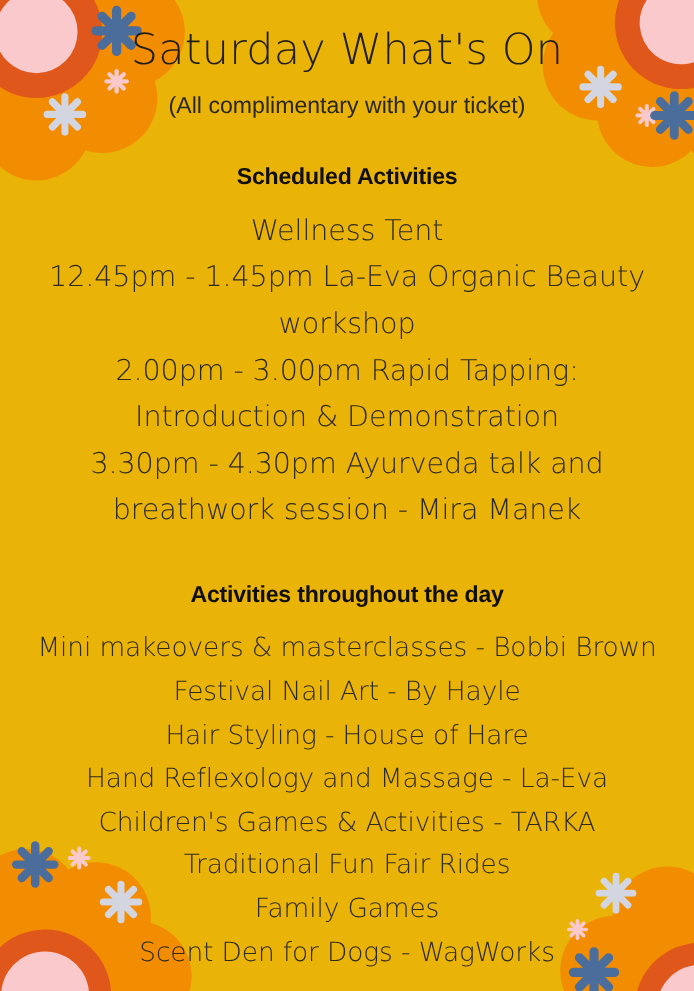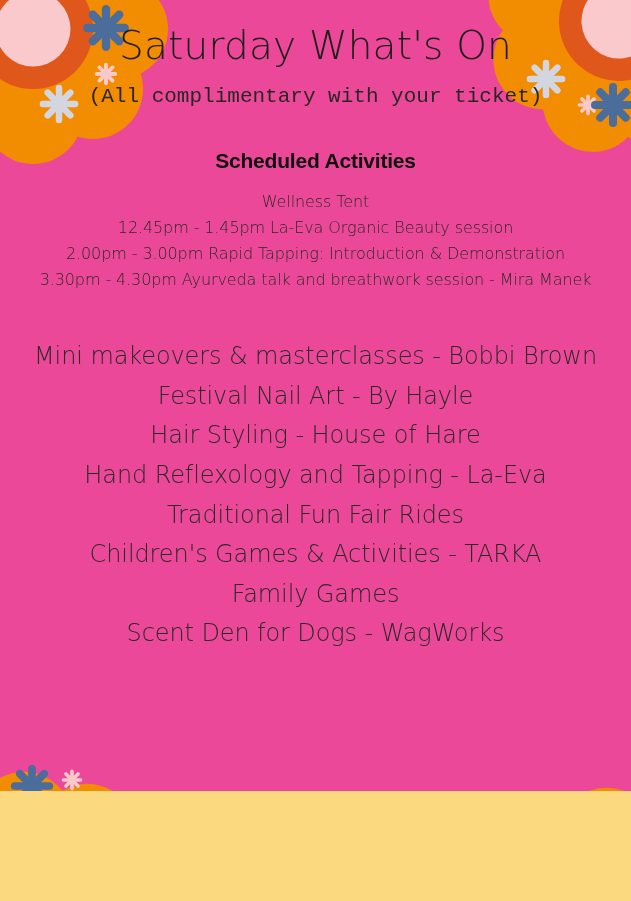--- a/index.html
+++ b/index.html
@@ -14,22 +14,22 @@
   body {
     background: #FAD97F;
     font-family: "Liberation Sans", sans-serif;
     position: relative;
   }
 
   
   #poster {
     position: relative;
     width: 631px;
-    height: 791px;
-    background: #ec4899;
+    height: 901px;
+    background: #eab308;
     overflow: hidden;
   }
 
   
   .decor-layer {
     position: absolute;
     inset: 0;
     pointer-events: none;
     z-index: 0;
   }
@@ -75,21 +75,21 @@
     font-family: "DejaVu Sans", sans-serif;
     font-weight: 300;
     font-size: 39px;
     line-height: 1.12;
     letter-spacing: 0.2px;
     color: #201E1B;
     padding-top: 24px;
   }
 
   .poster-subtitle {
-    font-family: Liberation Mono, monospace;
+    font-family: Liberation Sans, sans-serif;
     font-weight: 300;
     font-size: 21px;
     line-height: 1.2;
     color: #2A2723;
     padding-top: 16px;
   }
 
   .section { margin: 0 auto; }
 
   .section-scheduled { padding-top: 40px; }
@@ -102,21 +102,21 @@
     letter-spacing: -0.2px;
     color: #100F0D;
     margin-bottom: 16px;
   }
 
   .entry-list { list-style: none; }
 
   .entry {
     font-family: "DejaVu Sans", sans-serif;
     font-weight: 300;
-    font-size: 16px;
+    font-size: 26px;
     line-height: 1.63;
     color: #2D2A26;
     letter-spacing: -0.1px;
     padding: 0 8px;
   }
 
   .entry-allday {
     font-size: 24px;
     line-height: 1.65;
   }
@@ -345,34 +345,35 @@
   <div class="content">
 
     <h1 class="poster-title">Saturday What's On</h1>
 
     <p class="poster-subtitle">(All complimentary with your ticket)</p>
 
     <section class="section section-scheduled">
       <h2 class="section-heading">Scheduled Activities</h2>
       <ul class="entry-list">
         <li class="entry">Wellness Tent</li>
-        <li class="entry">12.45pm - 1.45pm La-Eva Organic Beauty session</li>
+        <li class="entry">12.45pm - 1.45pm La-Eva Organic Beauty workshop</li>
         <li class="entry">2.00pm - 3.00pm Rapid Tapping: Introduction &amp; Demonstration</li>
         <li class="entry">3.30pm - 4.30pm Ayurveda talk and breathwork session - Mira Manek</li>
       </ul>
     </section>
 
     <section class="section section-allday">
+      <h2 class="section-heading">Activities throughout the day</h2>
       <ul class="entry-list">
         <li class="entry entry-allday">Mini makeovers &amp; masterclasses - Bobbi Brown</li>
         <li class="entry entry-allday">Festival Nail Art - By Hayle</li>
         <li class="entry entry-allday">Hair Styling - House of Hare</li>
-        <li class="entry entry-allday">Hand Reflexology and Tapping - La-Eva</li>
+        <li class="entry entry-allday">Hand Reflexology and Massage - La-Eva</li>
+        <li class="entry entry-allday">Children's Games &amp; Activities - TARKA</li>
         <li class="entry entry-allday">Traditional Fun Fair Rides</li>
-        <li class="entry entry-allday">Children's Games &amp; Activities - TARKA</li>
         <li class="entry entry-allday">Family Games</li>
         <li class="entry entry-allday">Scent Den for Dogs - WagWorks</li>
 
       </ul>
     </section>
 
   </div>
 </div>
 
 </body></html>

